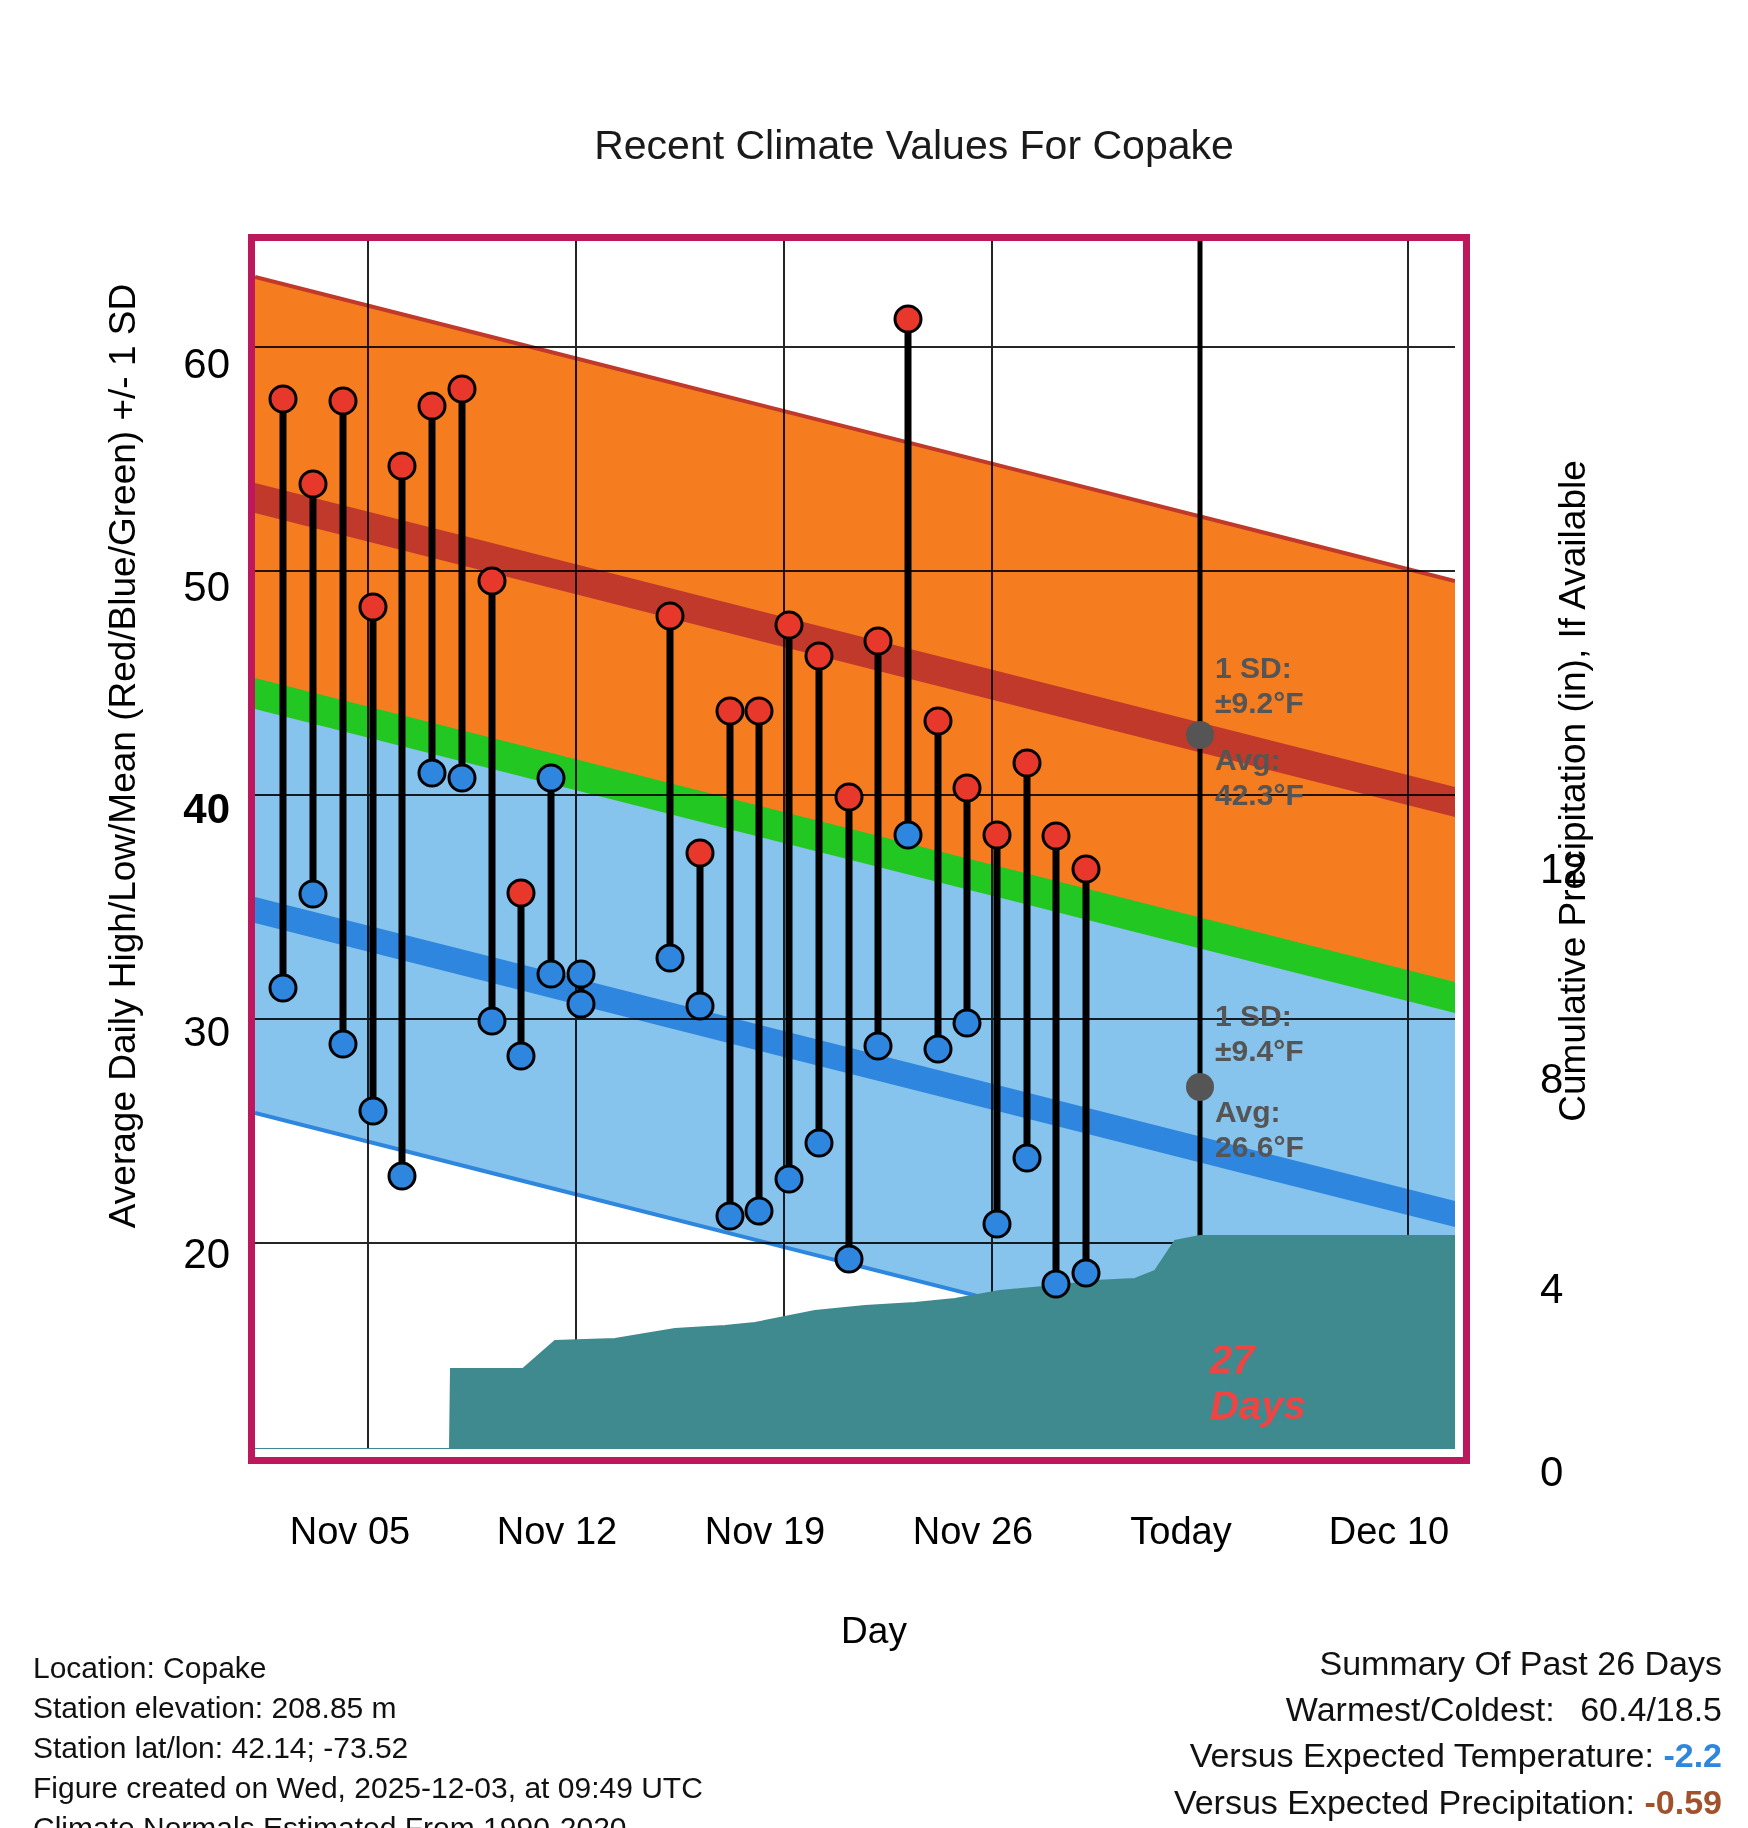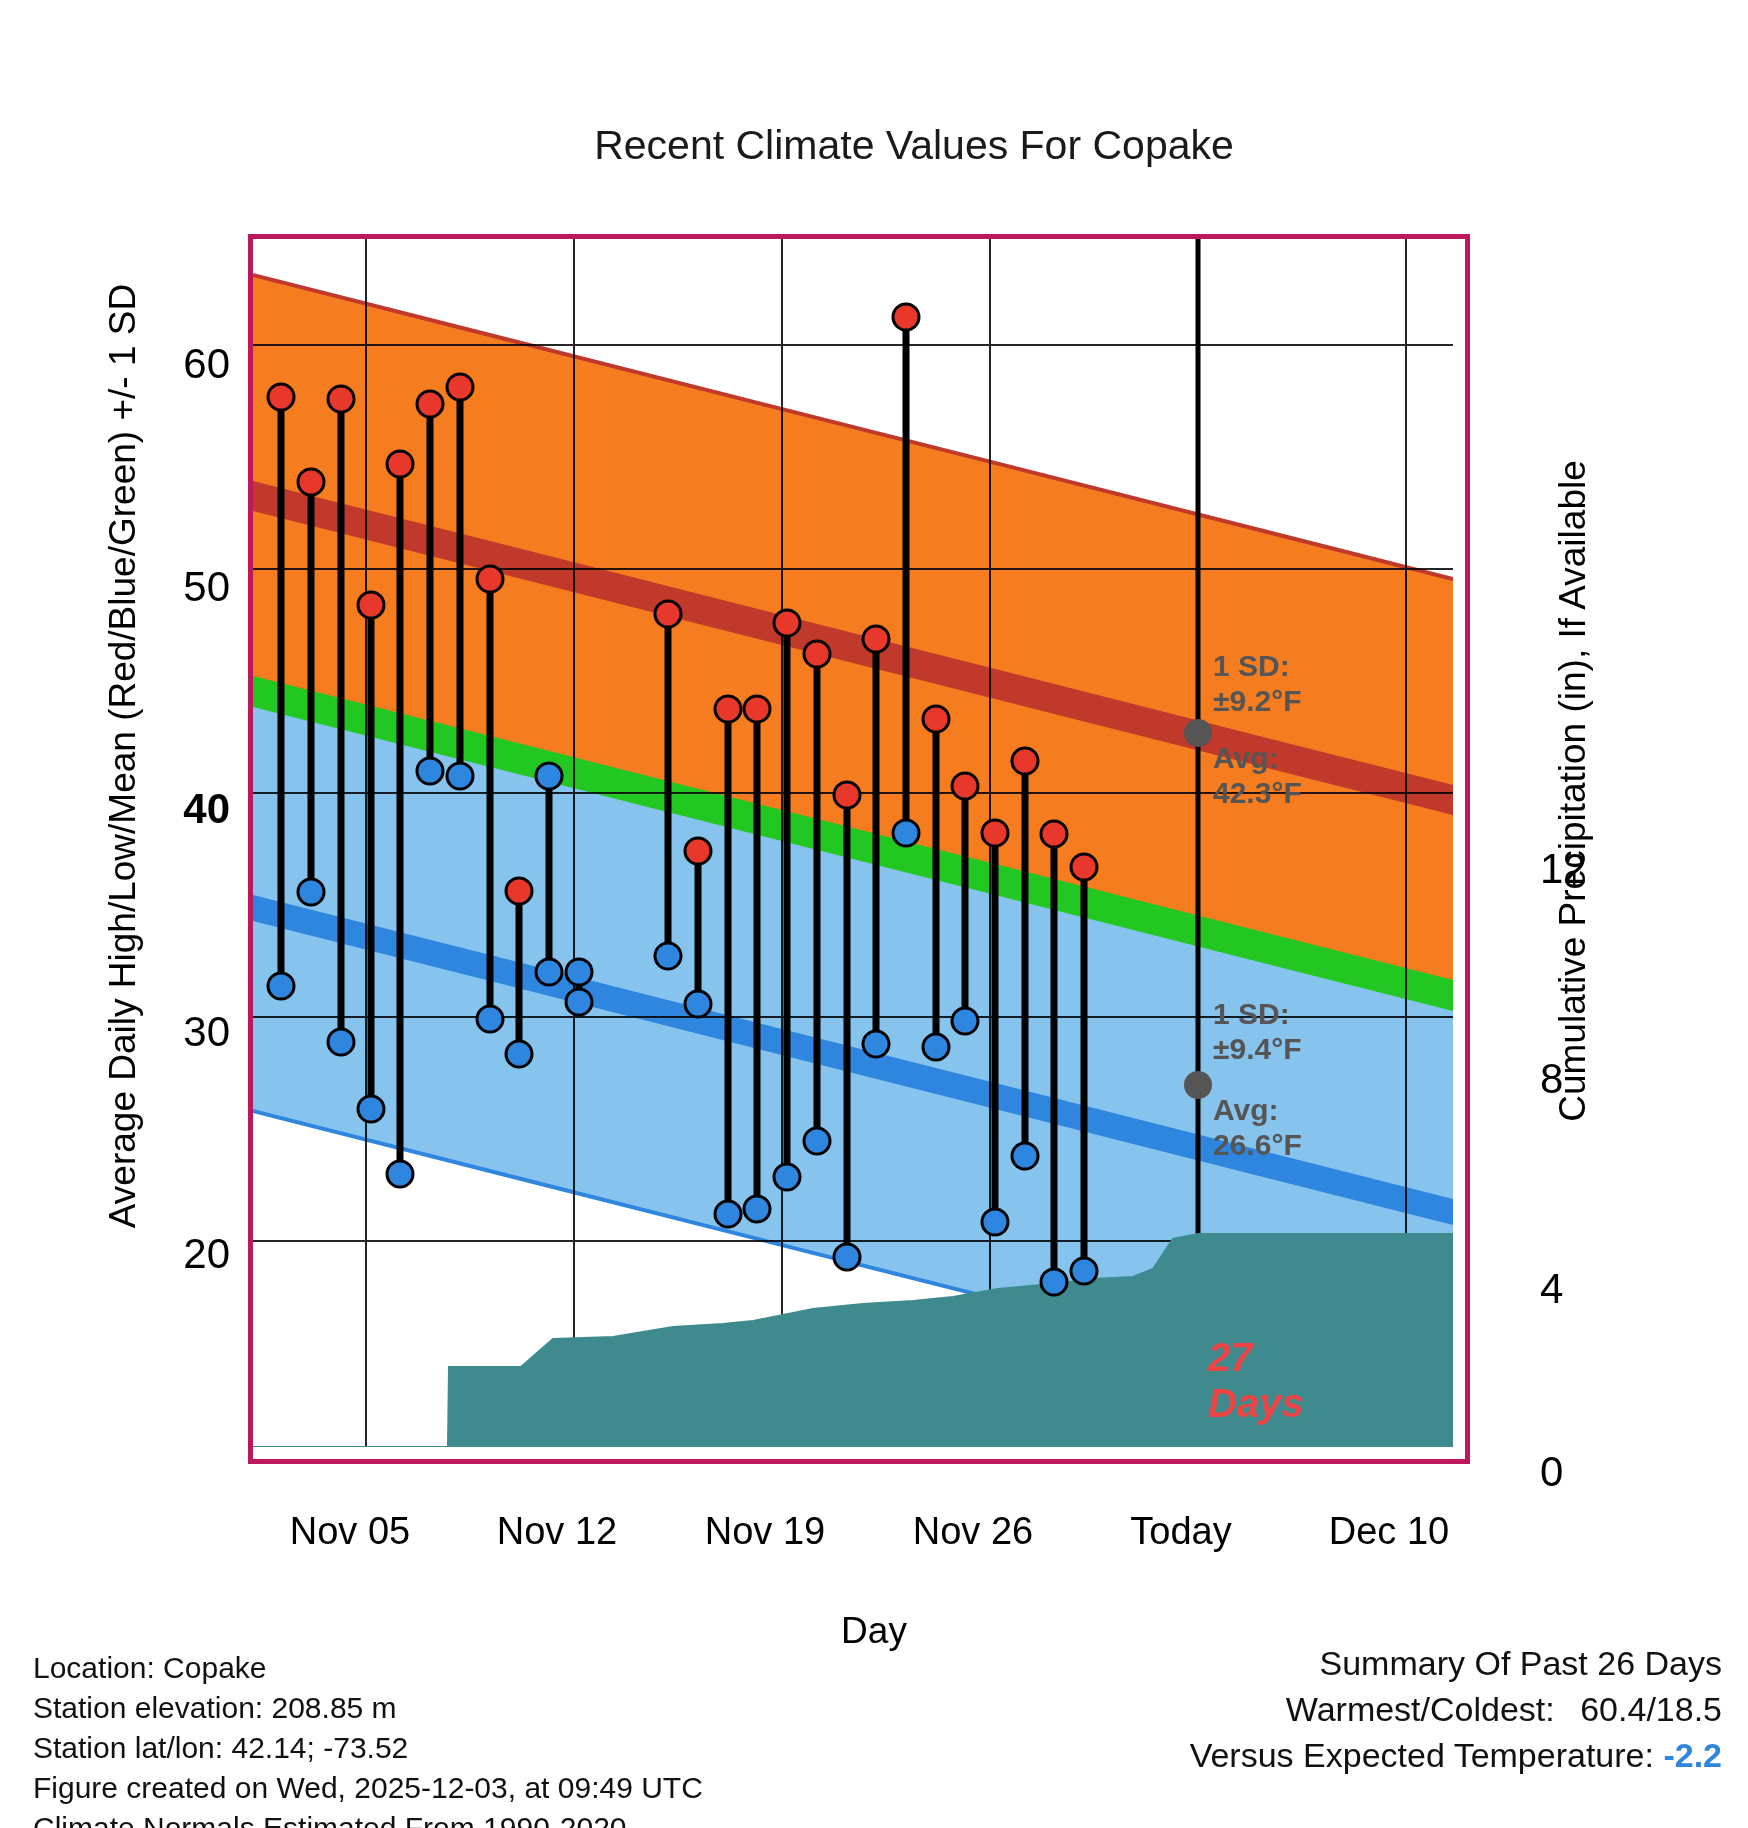--- a/index.html
+++ b/index.html
@@ -25,21 +25,21 @@
     color: #1a1a1a;
     padding-left: 40px;
   }
   
   #plot-frame {
     position: absolute;
     left: 248px;
     top: 234px;
     width: 1222px;
     height: 1230px;
-    border: 5px solid #be185d;
+    border: 7px solid #be185d;
     box-sizing: border-box;
     background: #ffffff;
     overflow: hidden;
   }
   #plot-area {
     position: absolute;
     left: 0; top: 0; right: 0; bottom: 0;
   }
   svg.layer {
     position: absolute;
@@ -320,13 +320,17 @@
 <div class="footer-right">
   <div class="row">Summary Of Past 26 Days</div>
   <div class="row">
     <span>Warmest/Coldest:</span>
     <span class="val-bold">60.4/18.5</span>
   </div>
   <div class="row">
     <span>Versus Expected Temperature:</span>
     <span class="val-blue">-2.2</span>
   </div>
+  <div class="row">
+    <span>Versus Expected Precipitation:</span>
+    <span class="val-brown">-0.59</span>
+  </div>
 </div>
 
 </body></html>

